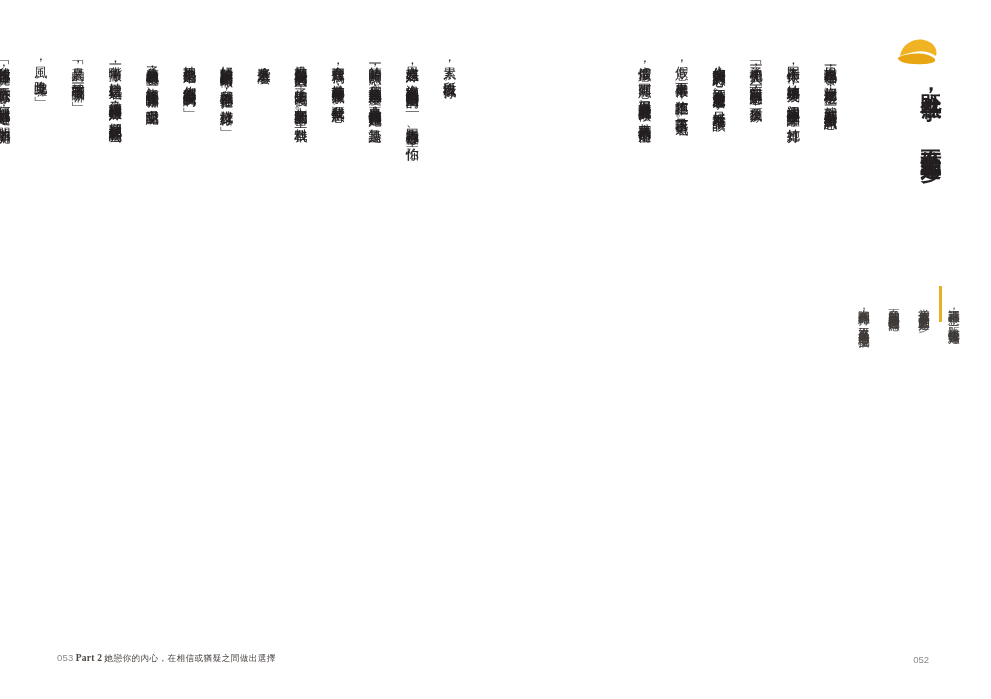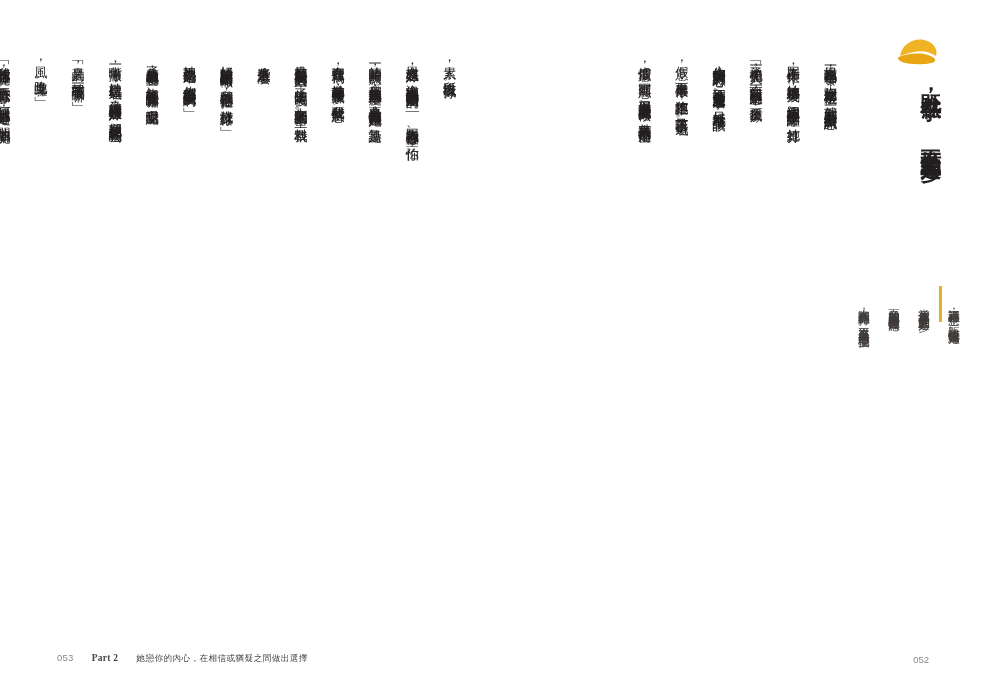--- a/index.html
+++ b/index.html
@@ -125,21 +125,21 @@
     margin-left: 11px;
   }
 
   
   .footer-left {
     position: absolute;
     left: 57px;
     bottom: 34px;
     display: flex;
     align-items: baseline;
-    gap: 18px;
+    gap: 2px;
     font-size: 9px;
     color: #6d6763;
     letter-spacing: 0.03em;
   }
   .footer-left .folio {
     font-family: "Liberation Sans", sans-serif;
     font-size: 9.5px;
     color: #8a8a8a;
   }
   .footer-left .part {

